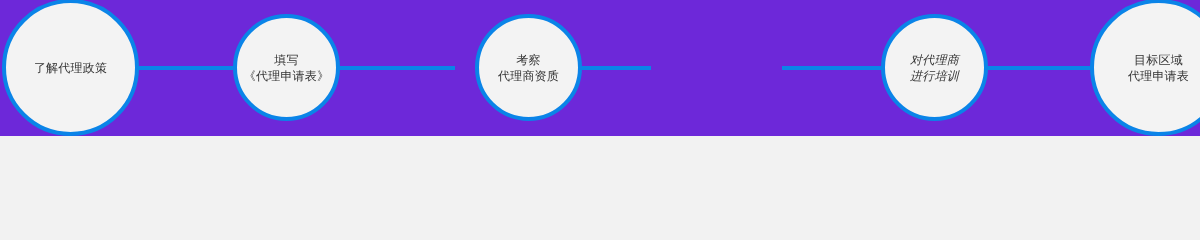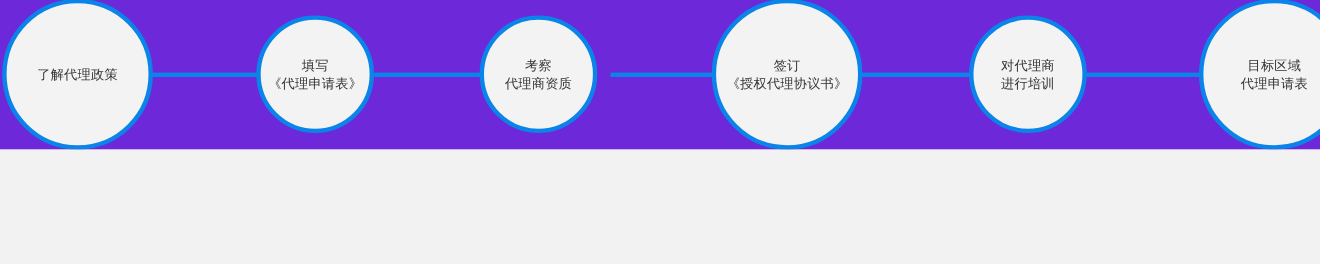--- a/index.html
+++ b/index.html
@@ -72,31 +72,27 @@
 
   <div class="node big" style="left:2px; top:-1px;">
     <span class="node-label">了解代理政策</span>
   </div>
 
   <div class="node small" style="left:233px; top:14px;">
     <span class="node-label">填写
 《代理申请表》</span>
   </div>
 
-  <div class="node small" style="left:436px; top:14px;text-align:center;">
+  <div class="node small" style="left:475px; top:14px;text-align:center;">
     <span class="node-label">考察
 代理商资质</span>
   </div>
 
-  <div class="node big" style="left:647px; top:-1px;">
-    <span class="node-label">签订
-《授权代理协议书》</span>
-  </div>
 
-  <div class="node small" style="left:881px; top:14px;">
+  <div class="node small" style="left:881px; top:14px;font-style:italic;">
     <span class="node-label">对代理商
 进行培训</span>
   </div>
 
   <div class="node big" style="left:1090px; top:-1px;">
     <span class="node-label">目标区域
 代理申请表</span>
   </div>
 
 </div>

